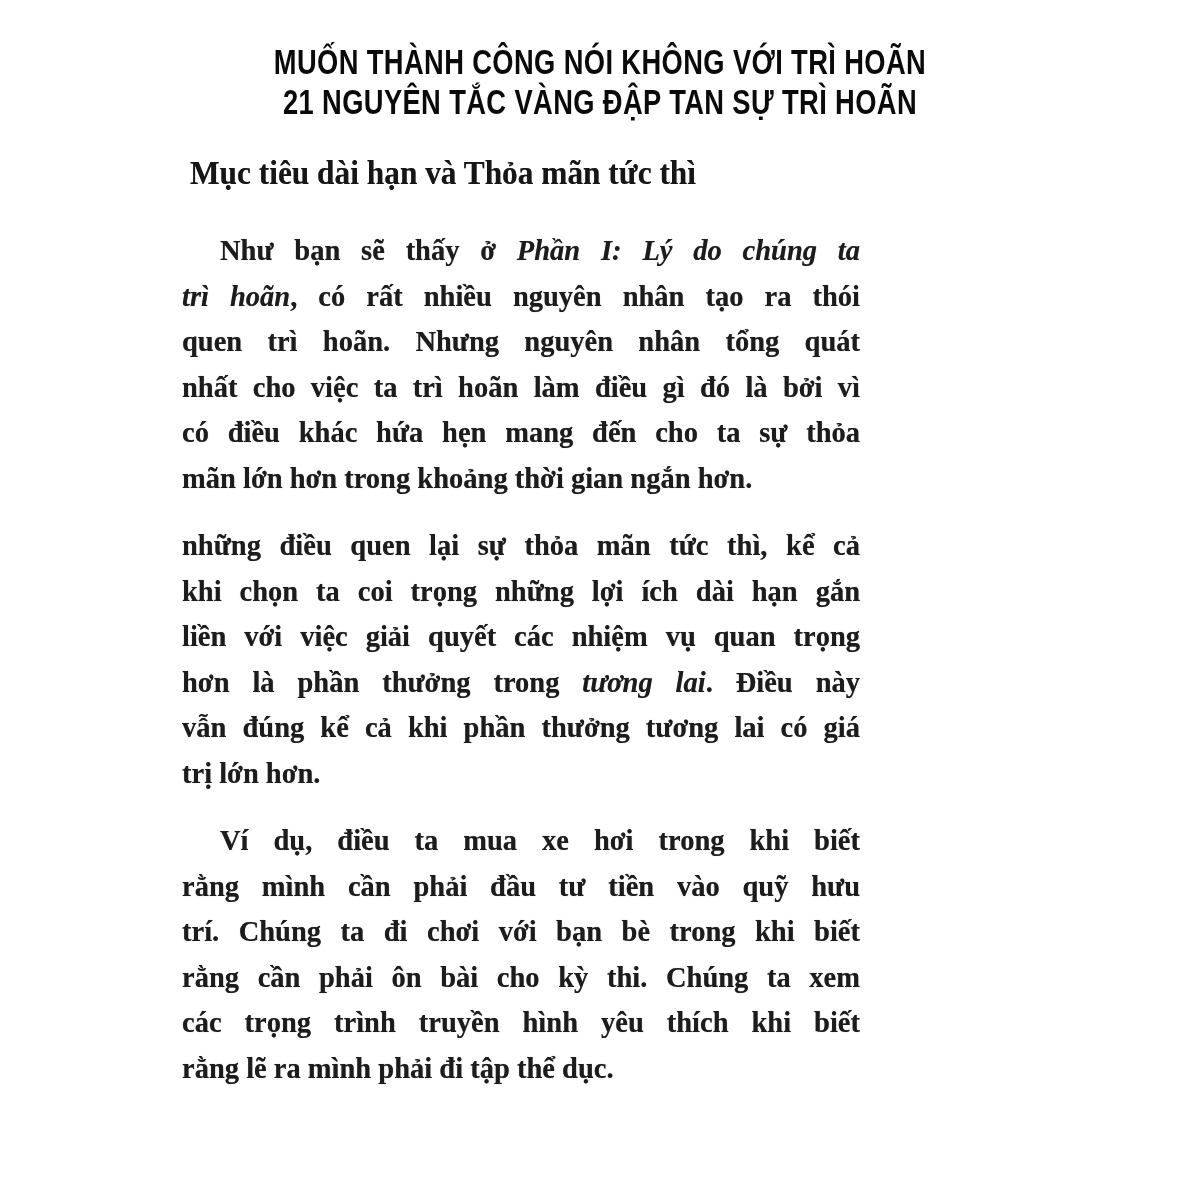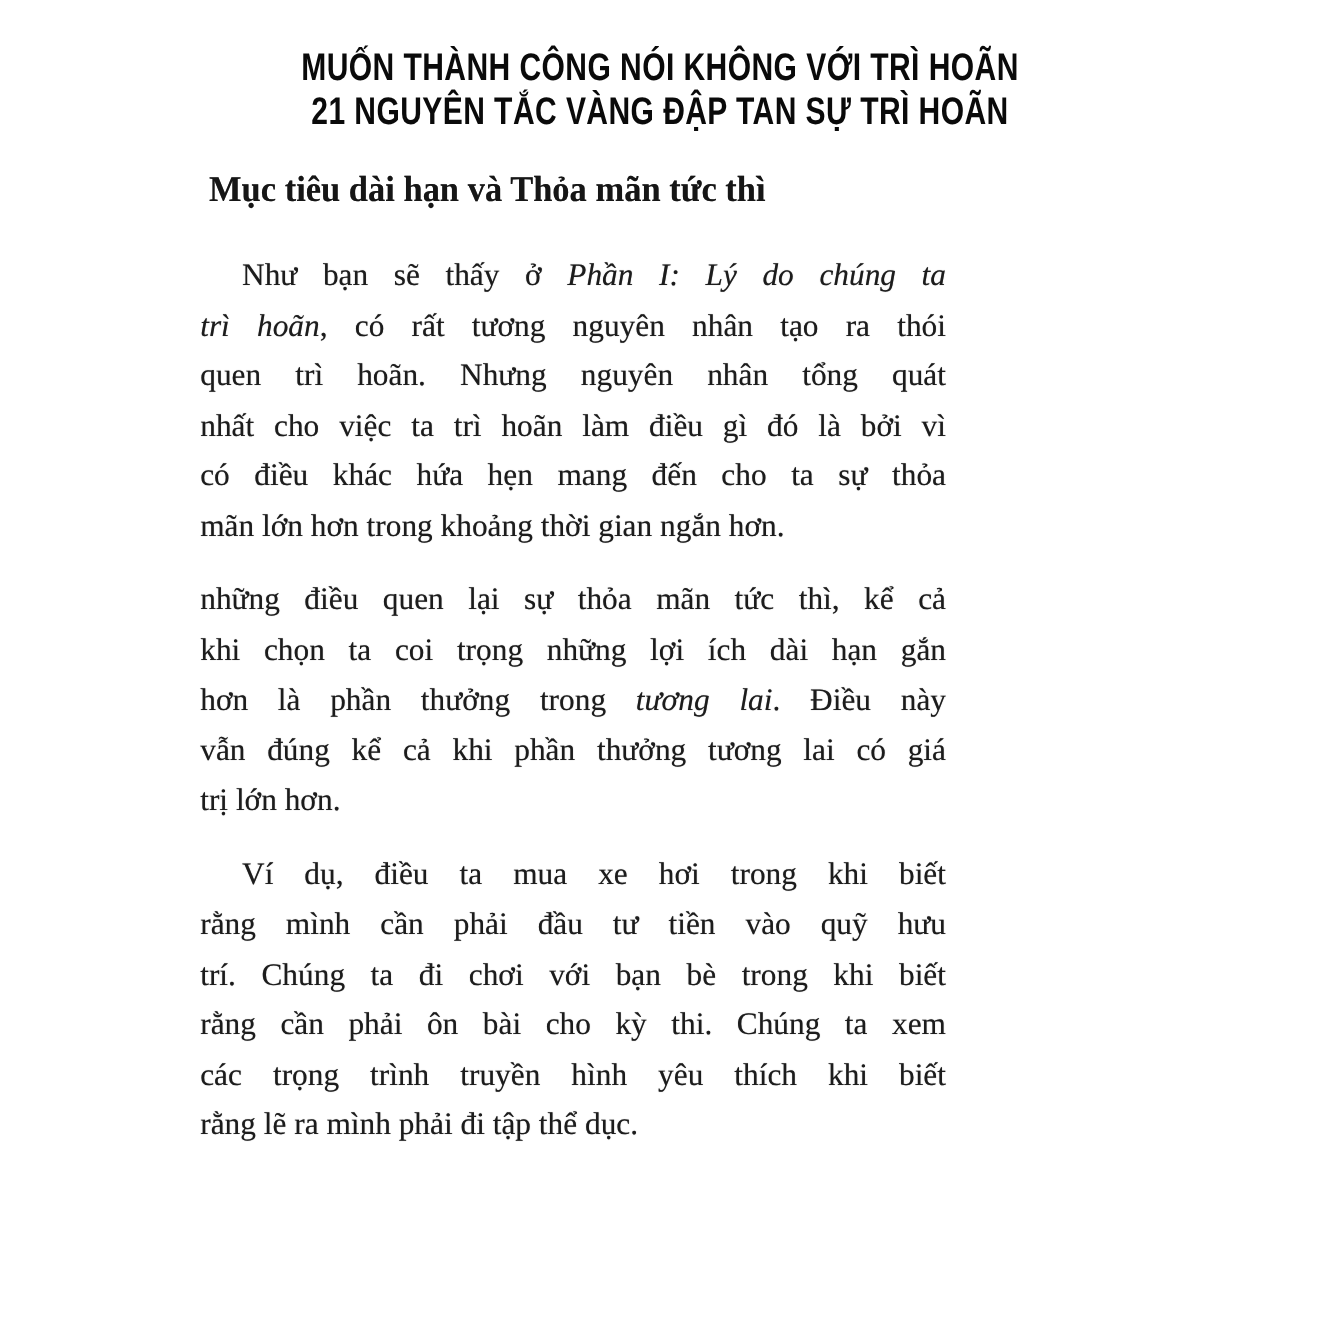--- a/index.html
+++ b/index.html
@@ -43,21 +43,21 @@
   }
   .body-text {
     position: absolute;
     left: 182px; top: 228px;
     width: 678px;
     font-size: 28.5px;
     line-height: 45.5px;
     color: #1c1c1c;
     text-shadow: 0 0 0.7px rgba(25,25,25,0.6);
   }
-  .paragraph { margin: 0 0 22px 0; }
+  .paragraph { margin: 0 0 22px 0; font-weight: bold; }
   .line {
     text-align: justify;
     text-align-last: justify;
     white-space: normal;
   }
   .line.last { text-align-last: left; }
   .line.indent { text-indent: 38px; }
   .italic { font-style: italic; }
 </style>
 </head>
@@ -68,29 +68,30 @@
   <div class="book-title">
     <div>MUỐN THÀNH CÔNG NÓI KHÔNG VỚI TRÌ HOÃN</div>
     <div>21 NGUYÊN TẮC VÀNG ĐẬP TAN SỰ TRÌ HOÃN</div>
   </div>
 
   <h1 class="section-heading" style="margin:0;">Mục tiêu dài hạn và Thỏa mãn tức thì</h1>
 
   <div class="body-text">
       <div class="paragraph">
         <div class="line indent"><span>Như bạn sẽ thấy ở </span><span class="italic">Phần I: Lý do chúng ta</span></div>
-        <div class="line"><span class="italic">trì hoãn</span><span>, có rất tương nguyên nhân tạo ra thói</span></div>
+        <div class="line"><span class="italic">trì hoãn</span><span>, có rất nhiều nguyên nhân tạo ra thói</span></div>
         <div class="line"><span>quen trì hoãn. Nhưng nguyên nhân tổng quát</span></div>
         <div class="line"><span>nhất cho việc ta trì hoãn làm điều gì đó là bởi vì</span></div>
         <div class="line"><span>có điều khác hứa hẹn mang đến cho ta sự thỏa</span></div>
         <div class="line last"><span>mãn lớn hơn trong khoảng thời gian ngắn hơn.</span></div>
       </div>
       <div class="paragraph">
         <div class="line"><span>những điều quen lại sự thỏa mãn tức thì, kể cả</span></div>
         <div class="line"><span>khi chọn ta coi trọng những lợi ích dài hạn gắn</span></div>
+        <div class="line"><span>liền với việc giải quyết các nhiệm vụ quan trọng</span></div>
         <div class="line"><span>hơn là phần thưởng trong </span><span class="italic">tương lai</span><span>. Điều này</span></div>
         <div class="line"><span>vẫn đúng kể cả khi phần thưởng tương lai có giá</span></div>
         <div class="line last"><span>trị lớn hơn.</span></div>
       </div>
       <div class="paragraph">
         <div class="line indent"><span>Ví dụ, điều ta mua xe hơi trong khi biết</span></div>
         <div class="line"><span>rằng mình cần phải đầu tư tiền vào quỹ hưu</span></div>
         <div class="line"><span>trí. Chúng ta đi chơi với bạn bè trong khi biết</span></div>
         <div class="line"><span>rằng cần phải ôn bài cho kỳ thi. Chúng ta xem</span></div>
         <div class="line"><span>các trọng trình truyền hình yêu thích khi biết</span></div>

